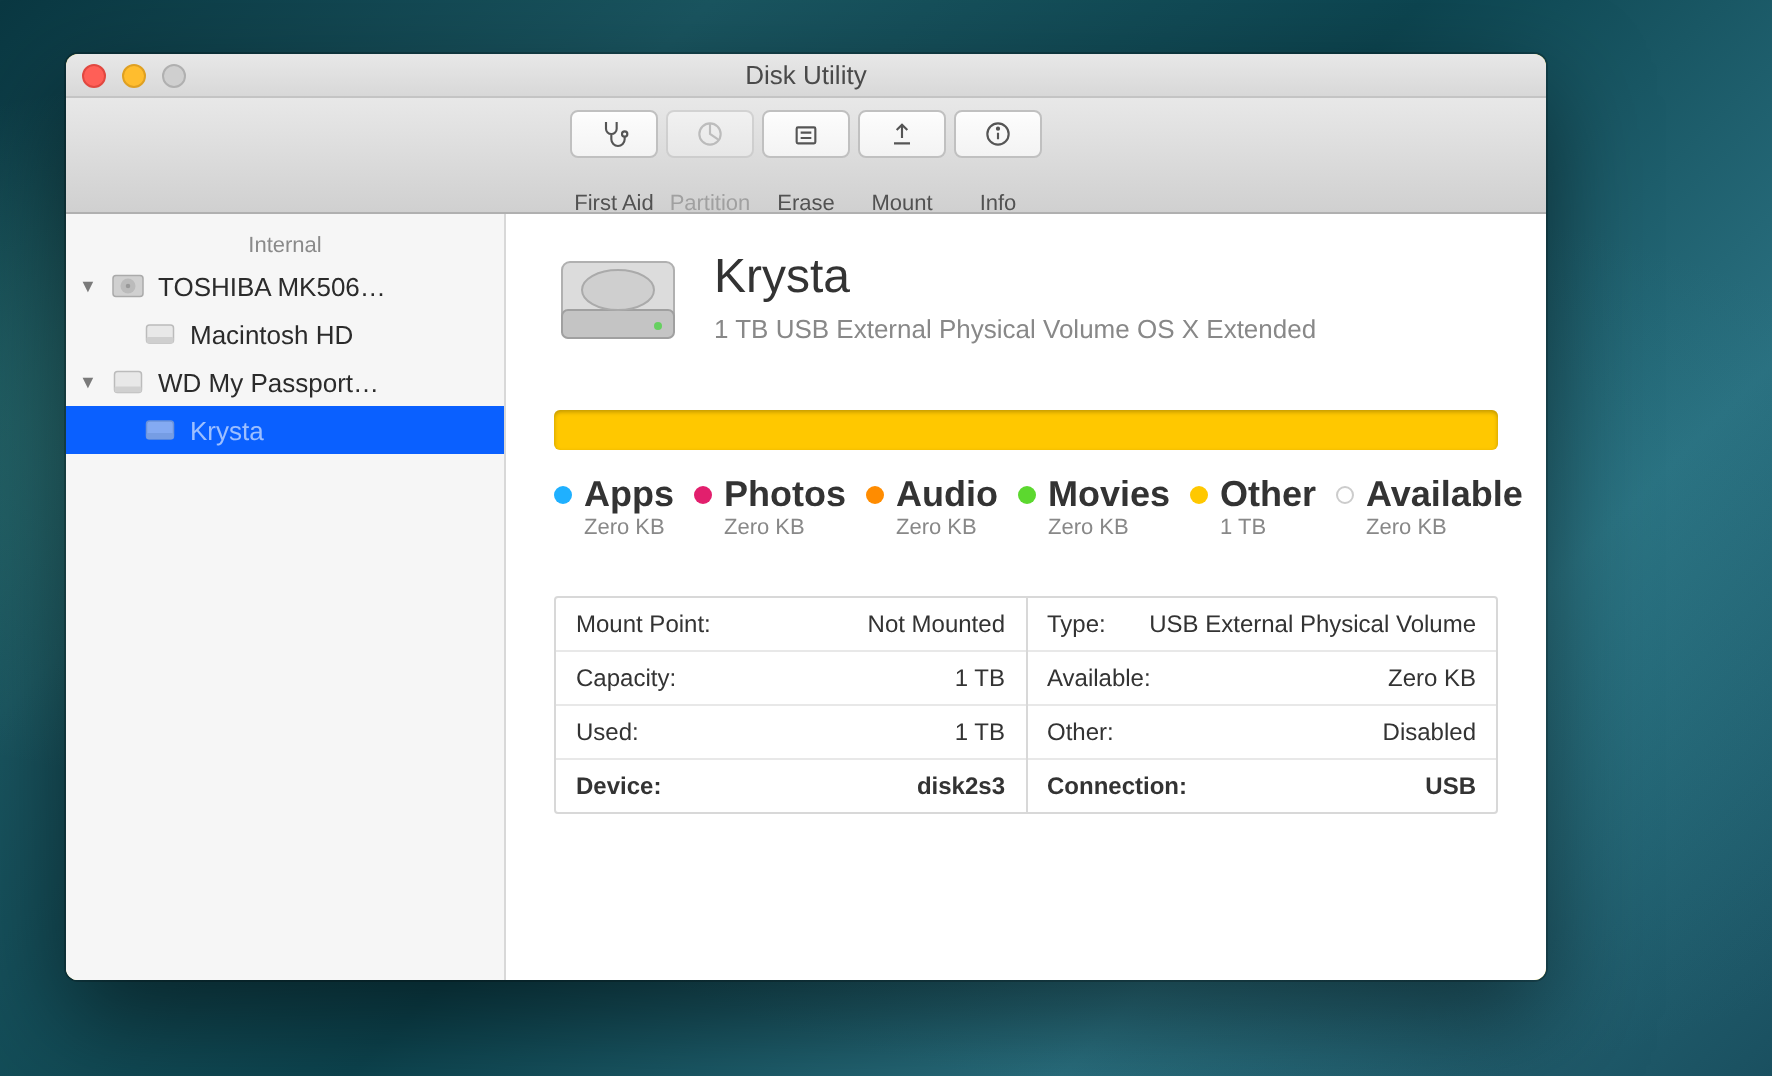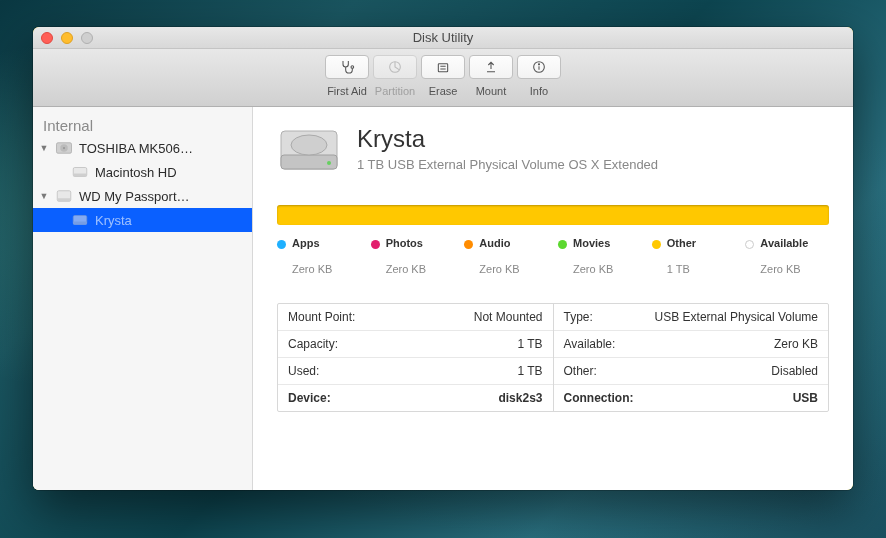--- a/index.html
+++ b/index.html
@@ -1,62 +1,62 @@
 <!DOCTYPE html>
 <html><head>
 <meta charset="utf-8">
 <style>
 * { box-sizing: border-box; margin: 0; padding: 0; font-family: -apple-system, "Helvetica Neue", Arial, sans-serif; }
 body { background: linear-gradient(135deg, #0a3842 0%, #1a5560 25%, #0d4550 50%, #2a7080 75%, #1a5060 100%); width: 886px; height: 538px; overflow: hidden; position: relative; }
 body::before { content: ''; position: absolute; inset: 0; background: radial-gradient(ellipse at 20% 40%, rgba(100,200,180,0.3) 0%, transparent 40%), radial-gradient(ellipse at 70% 60%, rgba(50,150,160,0.2) 0%, transparent 50%); }
 
-.window { position: absolute; top: 27px; left: 33px; width: 820px; height: 463px; background: #fde047; border-radius: 6px; box-shadow: 0 20px 50px rgba(0,0,0,0.5), 0 0 0 1px rgba(0,0,0,0.2); overflow: hidden; display: flex; flex-direction: column; }
+.window { position: absolute; top: 27px; left: 33px; width: 740px; height: 463px; background: #fde047; border-radius: 6px; box-shadow: 0 20px 50px rgba(0,0,0,0.5), 0 0 0 1px rgba(0,0,0,0.2); overflow: hidden; display: flex; flex-direction: column; }
 
 .titlebar { height: 22px; background: linear-gradient(#e8e8e8, #d8d8d8); display: flex; align-items: center; padding-left: 8px; border-bottom: 1px solid #c4c4c4; position: relative; }
 .traffic-lights { display: flex; gap: 8px; }
 .light { width: 12px; height: 12px; border-radius: 50%; }
 .light.red { background: #ff5f57; border: 0.5px solid #e14840; }
 .light.yellow { background: #ffbd2e; border: 0.5px solid #dfa022; }
 .light.gray { background: #cfcfcf; border: 0.5px solid #b0b0b0; }
 .title { position: absolute; left: 0; right: 0; text-align: center; font-size: 13px; color: #4a4a4a; pointer-events: none; }
 
 .toolbar { height: 58px; background: linear-gradient(#e8e8e8, #d0d0d0); border-bottom: 1px solid #b0b0b0; display: flex; justify-content: center; align-items: flex-start; padding-top: 6px; }
 .tool-group { display: flex; gap: 4px; }
-.tool-btn { display: flex; flex-direction: column; align-items: center; gap: 6px; justify-content: center; }
+.tool-btn { display: flex; flex-direction: column; align-items: center; gap: 17px; justify-content: center; }
 .tool-icon { width: 44px; height: 24px; background: linear-gradient(#fdfdfd, #f3f3f3); border: 1px solid #c0c0c0; border-radius: 4px; display: flex; align-items: center; justify-content: center; cursor: pointer; box-shadow: 0 1px 0 rgba(255,255,255,0.5) inset; }
 .tool-icon.disabled { opacity: 0.5; cursor: default; }
 .tool-icon svg { width: 16px; height: 16px; }
 .tool-label { font-size: 11px; color: #525252; }
 .tool-label.disabled { color: #a0a0a0; }
 
 .body { flex: 1; display: flex; background: #fff; }
 
 .sidebar { width: 220px; background: #f6f6f6; border-right: 1px solid #d8d8d8; padding-top: 6px; font-size: 13px; }
-.side-header { font-size: 15px; color: #8a8a8a; padding: 4px 10px 2px; }
+.side-header { font-size: 11px; color: #8a8a8a; padding: 4px 10px 2px; text-align: center; }
 .side-row { display: flex; align-items: center; gap: 6px; padding: 3px 8px 3px 6px; height: 24px; cursor: pointer; }
 .side-row.child { padding-left: 38px; }
 .side-row.selected { background: #0a60ff; color: #fff; }
 .disclosure { width: 10px; height: 10px; display: flex; align-items: center; justify-content: center; color: #7a7a7a; font-size: 9px; }
 .disk-icon { width: 18px; height: 16px; display: flex; align-items: center; justify-content: center; }
 .disk-icon svg { width: 18px; height: 16px; }
 .side-label { white-space: nowrap; overflow: hidden; text-overflow: ellipsis; flex: 1; color: #2b2b2b; }
 .side-row.selected .side-label { color: rgba(255,255,255,0.6); }
 .vol-dim { opacity: 0.55; }
 
 .main { flex: 1; padding: 18px 24px 24px; overflow: auto; }
 .vol-header { display: flex; gap: 16px; align-items: flex-start; margin-bottom: 30px; }
 .vol-art { width: 64px; height: 50px; display: flex; align-items: center; justify-content: center; }
 .vol-art svg { width: 64px; height: 50px; }
 .vol-title { font-size: 24px; font-weight: 400; color: #333; margin-bottom: 4px; }
 .vol-sub { font-size: 13px; color: #888; }
 
 .usage-bar { height: 20px; background: #ffc800; border-radius: 3px; box-shadow: 0 1px 2px rgba(0,0,0,0.25) inset; margin-bottom: 12px; }
 .usage-legend { display: flex; gap: 10px; margin-bottom: 28px; }
 .leg-item { flex: 1; }
-.leg-head { display: flex; align-items: flex-end; gap: 6px; font-size: 11px; font-weight: 600; color: #333; margin-bottom: 14px; }
+.leg-head { display: flex; align-items: center; gap: 6px; font-size: 18px; font-weight: 600; color: #333; margin-bottom: 0; }
 .dot { width: 9px; height: 9px; border-radius: 50%; }
 .leg-val { font-size: 11px; color: #888; padding-left: 15px; }
 
 .info-grid { display: flex; gap: 0; border: 1px solid #d8d8d8; border-radius: 2px; }
 .info-col { flex: 1; }
 .info-col:first-child { border-right: 1px solid #d8d8d8; }
 .info-row { display: flex; justify-content: space-between; padding: 6px 10px; font-size: 12px; border-bottom: 1px solid #e8e8e8; }
 .info-row:last-child { border-bottom: none; font-weight: bold; }
 .info-key { color: #333; }
 .info-val { color: #333; }

